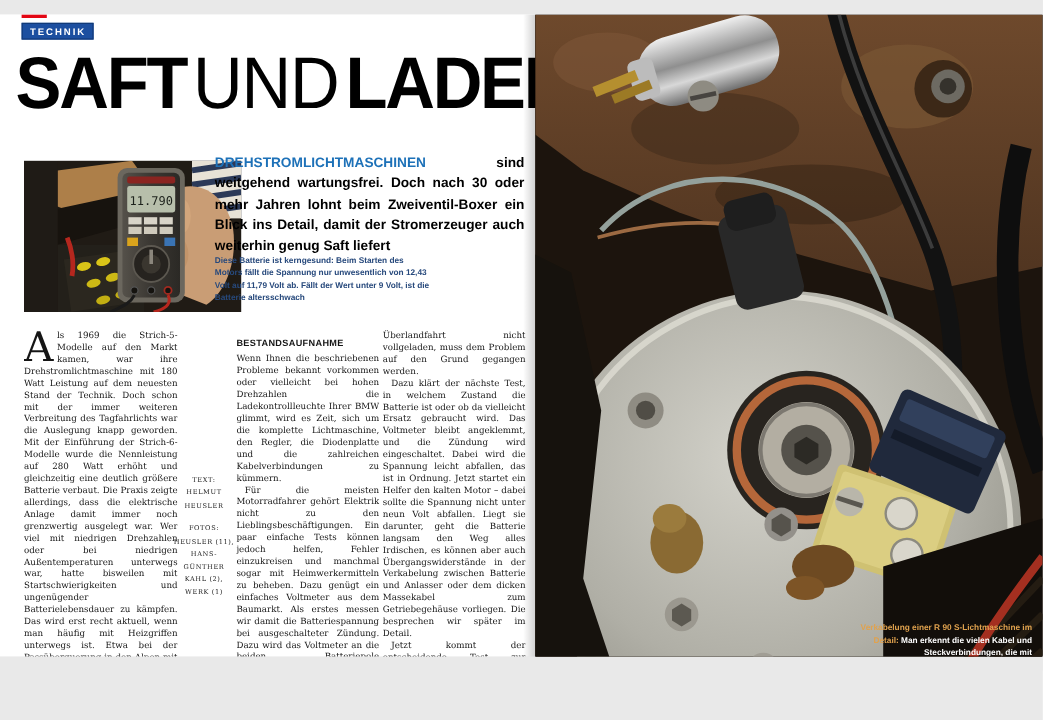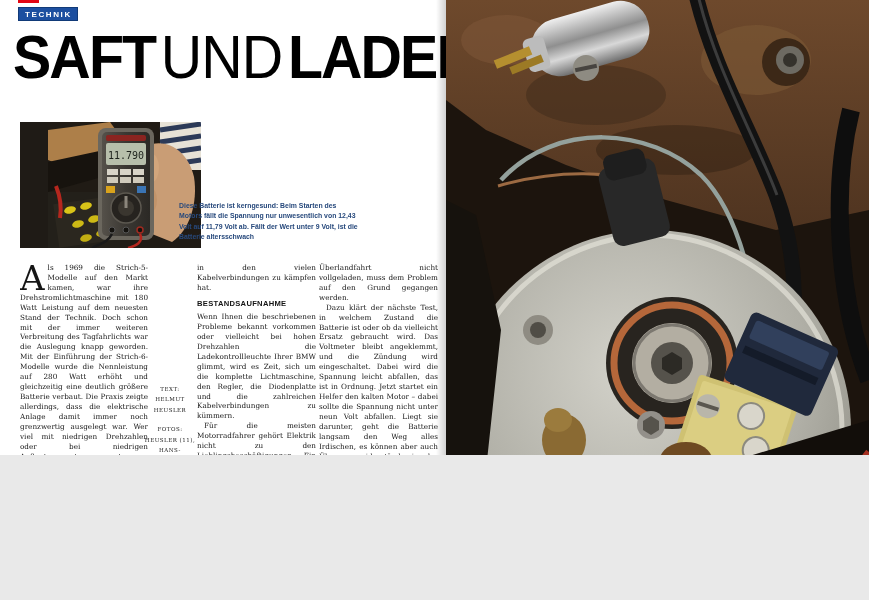--- a/index.html
+++ b/index.html
@@ -1,18 +1,18 @@
 <!DOCTYPE html>
 <html lang="de"><head>
 <meta charset="utf-8">
 <style>
   html,body{margin:0;padding:0;background:#e9e9e9;}
   .spread{
-    position:relative;width:869px;height:455px;background:#ffffff;
-    overflow:hidden;font-family:"Liberation Sans",sans-serif;margin:0 auto;
+    position:relative;width:869px;height:535px;background:#ffffff;
+    overflow:hidden;font-family:"Liberation Sans",sans-serif;margin:12px auto;
   }
   
   .kicker-bar{position:absolute;left:18px;top:0;width:21px;height:3px;background:#e30613;}
   .kicker{
     position:absolute;left:18px;top:7px;background:#1c4fa0;border:1px solid #113a78;
     color:#fff;font-size:8px;font-weight:bold;letter-spacing:1.6px;padding:2px 5px 1px 6px;
   }
   .headline{
     position:absolute;left:13px;top:27px;white-space:nowrap;
     font-size:61px;line-height:1;color:#000;letter-spacing:-2px;
@@ -141,20 +141,23 @@
           <circle cx="64" cy="108" r="3" fill="#15130f" stroke="#555" stroke-width="1"></circle>
           <circle cx="78" cy="108" r="3" fill="#15130f" stroke="#555" stroke-width="1"></circle>
           <circle cx="92" cy="108" r="3" fill="#15130f" stroke="#a02a20" stroke-width="1.5"></circle>
         </g>
       </g>
       <path d="M92,112 C96,120 88,124 80,126" stroke="#b5271e" stroke-width="2.5" fill="none"></path>
       <path d="M64,112 C60,120 52,122 44,126" stroke="#1a1a1a" stroke-width="2.5" fill="none"></path>
     </svg>
   </div>
 
+  <div class="intro">
+    <span class="lead">DREHSTROMLICHTMASCHINEN</span><span> sind weitgehend wartungsfrei. Doch nach 30 oder mehr Jahren lohnt beim Zweiventil-Boxer ein Blick ins Detail, damit der Stromerzeuger auch weiterhin genug Saft liefert</span>
+  </div>
 
   <div class="caption-left">Diese Batterie ist kerngesund: Beim Starten des Motors fällt die Spannung nur unwesentlich von 12,43 Volt auf 11,79 Volt ab. Fällt der Wert unter 9 Volt, ist die Batterie altersschwach</div>
 
   <div class="col col1">
     <p><span class="dropcap">A</span><span>ls 1969 die Strich-5-Modelle auf den Markt kamen, war ihre Drehstromlichtmaschine mit 180 Watt Leistung auf dem neuesten Stand der Technik. Doch schon mit der immer weiteren Verbreitung des Tagfahrlichts war die Auslegung knapp geworden. Mit der Einführung der Strich-6-Modelle wurde die Nennleistung auf 280 Watt erhöht und gleichzeitig eine deutlich größere Batterie verbaut. Die Praxis zeigte allerdings, dass die elektrische Anlage damit immer noch grenzwertig ausgelegt war. Wer viel mit niedrigen Drehzahlen oder bei niedrigen Außentemperaturen unterwegs war, hatte bisweilen mit Startschwierigkeiten und ungenügender Batterielebensdauer zu kämpfen. Das wird erst recht aktuell, wenn man häufig mit Heizgriffen unterwegs ist. Etwa bei der Passüberquerung in den Alpen mit den dünnen, aber gefühlsechten Sommerhandschuhen. Dann kann man an Maschinen mit Voltmeter sehr schön sehen, dass die Bordnetzspannung schon mit dem Stromverbrauch der Heizgriffe in Höhe von zusätzlichen 35 Watt häufig nicht höher als 12,5 bis 13 Volt liegt und die Batterie damit nicht wirklich voll geladen wird.</span></p>
 
   </div>
 
   <div class="credits">
     <div>TEXT:</div>
@@ -162,21 +165,20 @@
     <div>HEUSLER</div>
     <div class="gap"></div>
     <div>FOTOS:</div>
     <div>HEUSLER (11),</div>
     <div>HANS-GÜNTHER</div>
     <div>KAHL (2),</div>
     <div>WERK (1)</div>
   </div>
 
   <div class="col col2">
-    <p>in den vielen Kabelverbindungen zu kämpfen hat.</p>
     <p class="subhead">BESTANDSAUFNAHME</p>
     <p>Wenn Ihnen die beschriebenen Probleme bekannt vorkommen oder vielleicht bei hohen Drehzahlen die Ladekontrollleuchte Ihrer BMW glimmt, wird es Zeit, sich um die komplette Lichtmaschine, den Regler, die Diodenplatte und die zahlreichen Kabelverbindungen zu kümmern.</p>
     <p class="indent">Für die meisten Motorradfahrer gehört Elektrik nicht zu den Lieblingsbeschäftigungen. Ein paar einfache Tests können jedoch helfen, Fehler einzukreisen und manchmal sogar mit Heimwerkermitteln zu beheben. Dazu genügt ein einfaches Voltmeter aus dem Baumarkt. Als erstes messen wir damit die Batteriespannung bei ausgeschalteter Zündung. Dazu wird das Voltmeter an die beiden Batteriepole angeklemmt. Bei dieser Messung sollten Blei-Säure-Batterien im vollgeladenen Zustand etwa 12,4 bis 12,6 Volt haben, Bleigel-Batterien liegen bei etwa 12,6 bis 12,8 Volt. Liegt die Spannung darunter, ist die Batterie nicht wirklich vollgeladen. Das ist im Stadtverkehr häufig der Fall, da die Lichtmaschine bei niedrigen Drehzahlen den Strombedarf nicht decken kann. Ganz besonders, wenn Zusatzverbraucher wie Heizgriffe oder ein Navi eingeschaltet werden. Ist die Batterie auch nach einer längeren</p>
   </div>
 
   <div class="col col3">
     <p>Überlandfahrt nicht vollgeladen, muss dem Problem auf den Grund gegangen werden.</p>
     <p class="indent">Dazu klärt der nächste Test, in welchem Zustand die Batterie ist oder ob da vielleicht Ersatz gebraucht wird. Das Voltmeter bleibt angeklemmt, und die Zündung wird eingeschaltet. Dabei wird die Spannung leicht abfallen, das ist in Ordnung. Jetzt startet ein Helfer den kalten Motor – dabei sollte die Spannung nicht unter neun Volt abfallen. Liegt sie darunter, geht die Batterie langsam den Weg alles Irdischen, es können aber auch Übergangswiderstände in der Verkabelung zwischen Batterie und Anlasser oder dem dicken Massekabel zum Getriebegehäuse vorliegen. Die besprechen wir später im Detail.</p>
     <p class="indent">Jetzt kommt der entscheidende Test zur Überprüfung der Lichtmaschinenleistung: Das Voltmeter bleibt an den beiden Batteriepolen angeklemmt, und der Motor wird gestartet. Bei ausgeschaltetem Licht sollte bei spätestens 1700 bis 2000/min die Klemmenspannung an der Batterie über die Spannung bei stehendem Motor liegen. Hier liegt der sogenannte Ladebeginn, ab dem die elektrischen Verbraucher der Maschine nicht mehr ausschließlich aus der Batterie, sondern im Wesentlichen aus der Lichtmaschine gespeist werden. Wird jetzt das Licht zugeschaltet,</p>
   </div>

